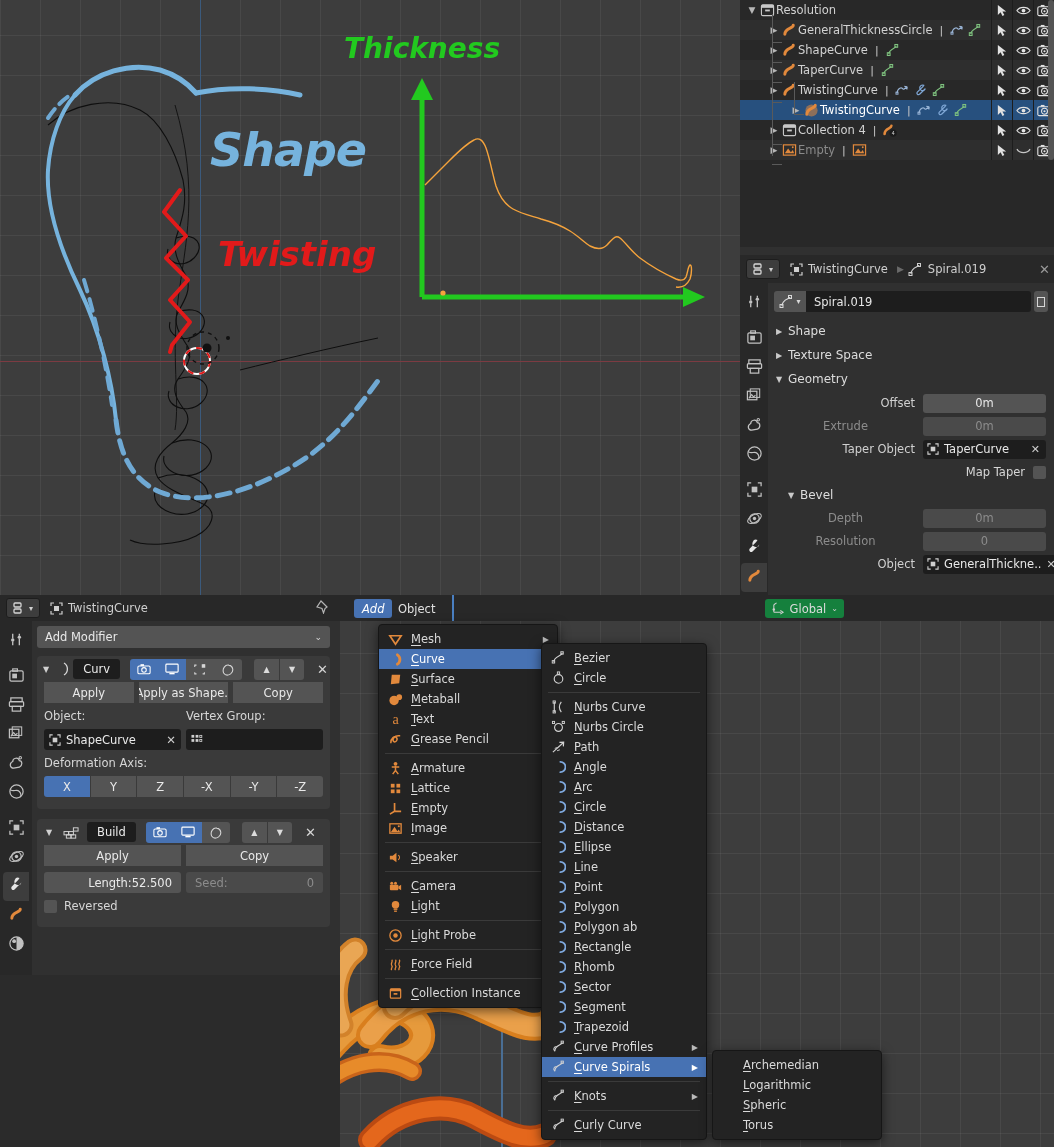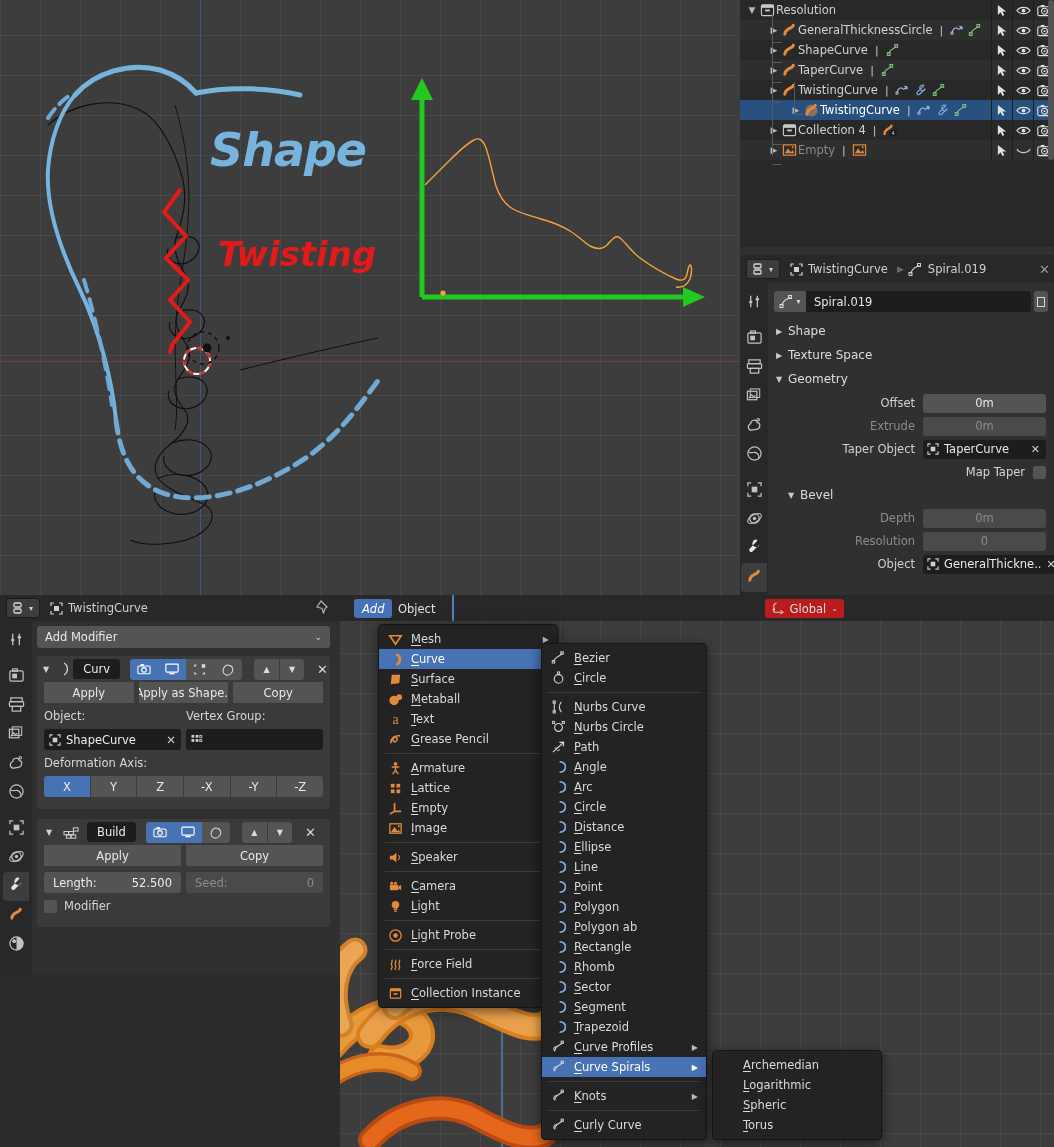--- a/index.html
+++ b/index.html
@@ -63,21 +63,21 @@
   .id-pick{ width:32px; height:21px; background:#545454; border-radius:3px 0 0 3px;
             display:flex; align-items:center; justify-content:center; gap:2px; }
   .id-name{ flex:1; height:21px; background:#1d1d1d; border-radius:0 3px 3px 0; display:flex;
             align-items:center; padding-left:8px; color:#e6e6e6; font-size:11.5px; }
   .id-extra{ width:14px; height:21px; background:#545454; margin-left:3px; border-radius:3px;
              display:flex; align-items:center; justify-content:center; }
   .panel-hdr{ height:24px; display:flex; align-items:center; padding-left:8px; color:#dcdcdc; font-size:12px; }
   .tri{ width:12px; display:inline-block; color:#c9c9c9; font-size:8px; }
   .prow{ display:flex; align-items:center; height:22px; margin:1px 8px; }
   .plabel{ flex:0 0 auto; width:147px; text-align:right; padding-right:8px; color:#d0d0d0; font-size:11.5px; }
-  .plabel.dim{ color:#8c8c8c; }
+  .plabel.dim{ color:#8c8c8c;text-align:center; }
   .pval{ flex:1; height:19px; background:#545454; border-radius:3px; display:flex; align-items:center;
          justify-content:center; color:#e8e8e8; font-size:11.5px; }
   .pval.dim{ color:#8c8c8c; background:#4a4a4a; }
   .pobj{ flex:1; height:19px; background:#1d1d1d; border-radius:3px; display:flex; align-items:center;
          padding:0 4px; gap:5px; color:#e8e8e8; font-size:11.5px; }
   .pobj .x{ margin-left:auto; color:#cfcfcf; font-size:11px; padding-right:2px; }
   .pchk{ width:13px; height:13px; background:#545454; border-radius:2px; margin-left:8px; }
   .sub-hdr{ height:22px; display:flex; align-items:center; padding-left:20px; color:#dcdcdc; font-size:12px; }
 
   
@@ -128,21 +128,21 @@
     background-image:
       linear-gradient(to right, rgba(255,255,255,.055) 1px, transparent 1px),
       linear-gradient(to bottom, rgba(255,255,255,.055) 1px, transparent 1px);
     background-size:40px 40px; background-position:20px 18px; }
   #bvp-axis-y{ position:absolute; left:161px; top:380px; width:2px; height:180px; background:#4a6e94; }
   #bvp-svg{ position:absolute; left:0; top:0; }
   #bheader{ position:absolute; left:0; top:0; width:714px; height:26px; background:#282828; }
   .hdr-menu{ position:absolute; top:4px; height:19px; display:flex; align-items:center; padding:0 8px;
              border-radius:3px; font-size:11.5px; color:#e0e0e0; }
   .hdr-menu.active{ background:#4772b3; color:#fff; }
-  #gizmo-global{ position:absolute; right:210px; top:4px; height:19px; background:#b91c1c; border-radius:3px;
+  #gizmo-global{ position:absolute; right:210px; top:4px; height:19px; background:#15803d; border-radius:3px;
                  display:flex; align-items:center; gap:5px; padding:0 6px; font-size:11.5px; color:#dcdcdc; }
   #hdr-caret{ position:absolute; left:112px; top:0; width:2px; height:26px; background:#4a7fc1; }
 
   
   .menu{ position:absolute; background:#232323; border:1px solid #161616; border-radius:4px;
          box-shadow:0 3px 12px rgba(0,0,0,.55); padding:4px 0; }
   .mi{ height:20px; display:flex; align-items:center; padding:0 8px; gap:8px; font-size:11.5px; color:#dadada; }
   .mi.hl{ background:#4772b3; color:#ffffff; }
   .mi .ic{ width:16px; height:16px; display:flex; align-items:center; justify-content:center; flex:0 0 auto; }
   .mi .lbl{ flex:1; white-space:nowrap; }
@@ -207,20 +207,21 @@
              C552 222,562 226,570 231 C578 236,584 242,590 246
              C596 249,602 250,607 245 C612 240,615 234,620 238
              C626 243,632 252,640 258 C652 267,665 274,676 279
              C681 281,684 281,686 277 C688 272,688 266,690 265
              C692 265,692 273,690 279 C687 285,682 288,676 287" fill="none" stroke="#f5a33c" stroke-width="1.4"></path>
     <circle cx="443" cy="293" r="2.6" fill="#f5a33c"></circle>
   </svg>
 
   <div class="abs" style="left:210px; top:123px; font-size:46px; color:#76b3dd; font-family:'DejaVu Sans',sans-serif; font-weight:bold; font-style:italic; letter-spacing:-1px;">Shape</div>
   <div class="abs" style="left:218px; top:234px; font-size:34px; color:#e21a1a; font-family:'DejaVu Sans',sans-serif; font-weight:bold; font-style:italic;">Twisting</div>
+  <div class="abs" style="left:344px; top:32px; font-size:28px; color:#22c91f; font-family:'DejaVu Sans',sans-serif; font-weight:bold; font-style:italic;">Thickness</div>
 </div>
 
 <div class="abs" id="outliner">
   <div id="ol-rows">
       <div class="ol-row">
         <span style="display:inline-block;width:6px"></span>
         <span class="ol-disc">▼</span>
         <span class="ol-icon">
           <svg width="15" height="14" viewBox="0 0 16 15">
             <rect x="1.5" y="2" width="13" height="11.5" rx="1.5" fill="none" stroke="#c8c8c8" stroke-width="1.2"></rect>
@@ -969,33 +970,33 @@
           <span class="arrbtn" style="border-radius:3px 0 0 3px;">▲</span>
           <span class="arrbtn" style="border-radius:0 3px 3px 0;border-left:1px solid #3a3a3a;">▼</span>
         </span>
         <span class="mod-x" style="margin-left:6px;">✕</span>
       </div>
       <div class="mrow">
         <div class="mbtn">Apply</div>
         <div class="mbtn">Copy</div>
       </div>
       <div class="mrow">
-        <div class="numf" style="flex:1;">
+        <div class="numf" style="flex:1;justify-content:flex-end;">
           <span>Length:</span>
           <span>52.500</span>
         </div>
         <div class="numf dim" style="flex:1;">
           <span>Seed:</span>
           <span>0</span>
         </div>
       </div>
       <div class="mrow">
         <div class="ckrow">
           <span class="ckbox"></span>
-          <span class="mlabel">Modifier</span>
+          <span class="mlabel">Reversed</span>
         </div>
       </div>
     </div>
   </div>
 </div>
 
 <div class="abs" id="bottomvp">
   <div id="bgrid"></div>
   <div id="bvp-axis-y"></div>
   <svg id="bvp-svg" width="714" height="552">

